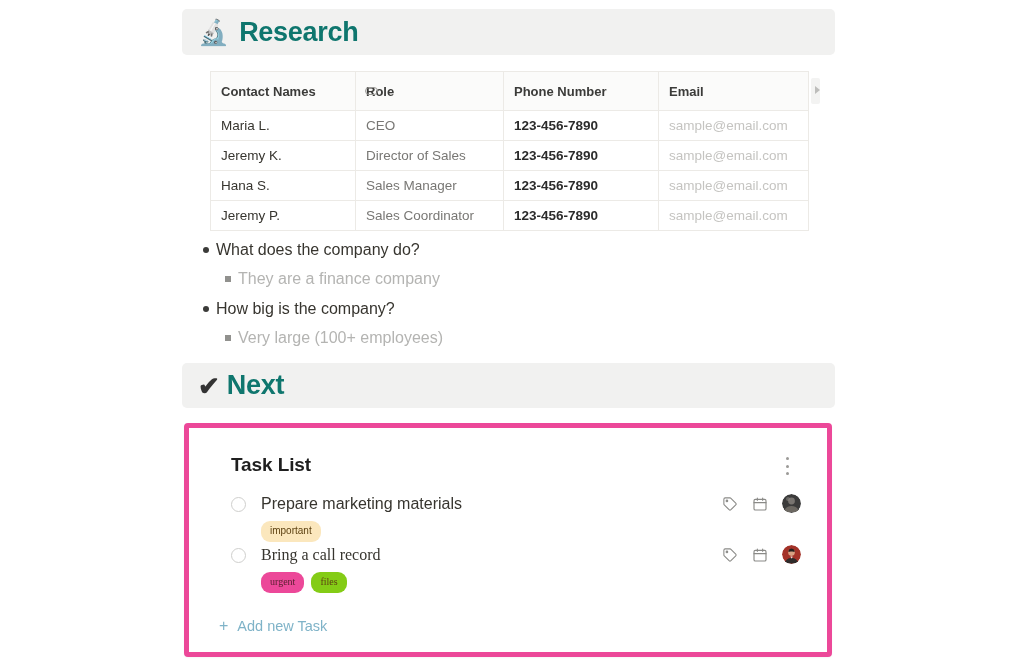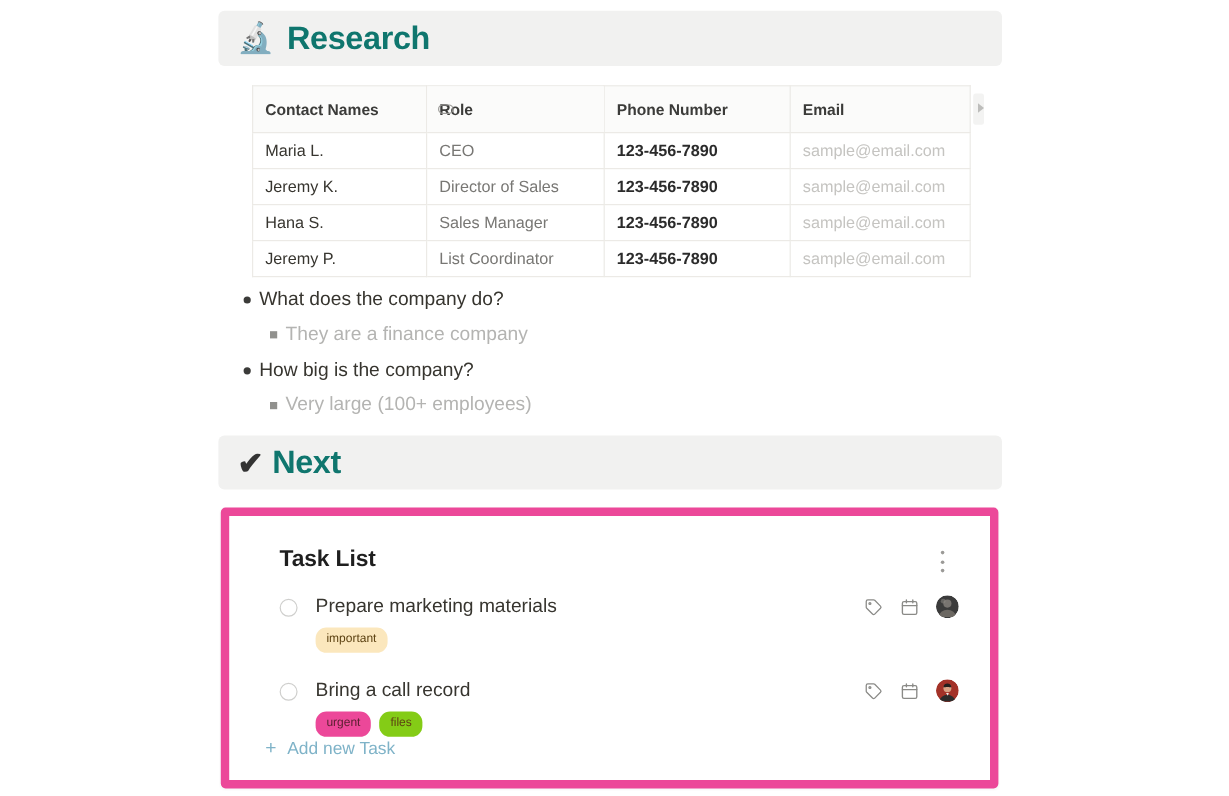--- a/index.html
+++ b/index.html
@@ -190,21 +190,21 @@
   }
 
   
   .task-card {
     position: absolute;
     left: 184px;
     top: 423px;
     width: 648px;
     height: 234px;
     background: #ffffff;
-    border: 7px solid #ec4899;
+    border: 5px solid #ec4899;
     border-radius: 4px;
     box-sizing: border-box;
     box-shadow: 0 1px 2px rgba(15,15,15,0.04);
   }
   .task-card-head {
     position: relative;
     padding: 26px 0 0 42px;
     height: 52px;
     box-sizing: border-box;
   }
@@ -357,21 +357,21 @@
           <td class="cell-email">sample@email.com</td>
         </tr>
         <tr>
           <td class="cell-name">Hana S.</td>
           <td class="cell-role">Sales Manager</td>
           <td class="cell-phone">123-456-7890</td>
           <td class="cell-email">sample@email.com</td>
         </tr>
         <tr>
           <td class="cell-name">Jeremy P.</td>
-          <td class="cell-role">List Coordinator</td>
+          <td class="cell-role">Sales Coordinator</td>
           <td class="cell-phone">123-456-7890</td>
           <td class="cell-email">sample@email.com</td>
         </tr>
       </tbody>
     </table>
   </div>
   <div class="table-scroll-handle"></div>
 
   <div class="bullets">
     <div class="bullet-row">
@@ -443,21 +443,21 @@
           <svg width="19" height="19" viewBox="0 0 19 19">
             <circle cx="9.5" cy="9.5" r="9.5" fill="#3b3b3b"></circle>
             <circle cx="9.5" cy="7" r="3.4" fill="#787470"></circle>
             <path d="M1.8 18.2a7.9 7.9 0 0 1 15.4 0z" fill="#6c6862"></path>
             <circle cx="6" cy="5" r="2" fill="#8d8984" opacity="0.55"></circle>
           </svg>
         </span>
       </div>
     </div>
 
-    <div class="task-row" style="margin-top:22px;">
+    <div class="task-row" style="margin-top:3px;font-family:Liberation Serif, serif;">
       <div class="task-main">
         <span class="task-check"></span>
         <span class="task-label">Bring a call record</span>
       </div>
       <div class="task-tags">
         <span class="tag tag-pink">urgent</span>
         <span class="tag tag-yellow">files</span>
       </div>
       <div class="task-right">
         <span class="mini-icon">

